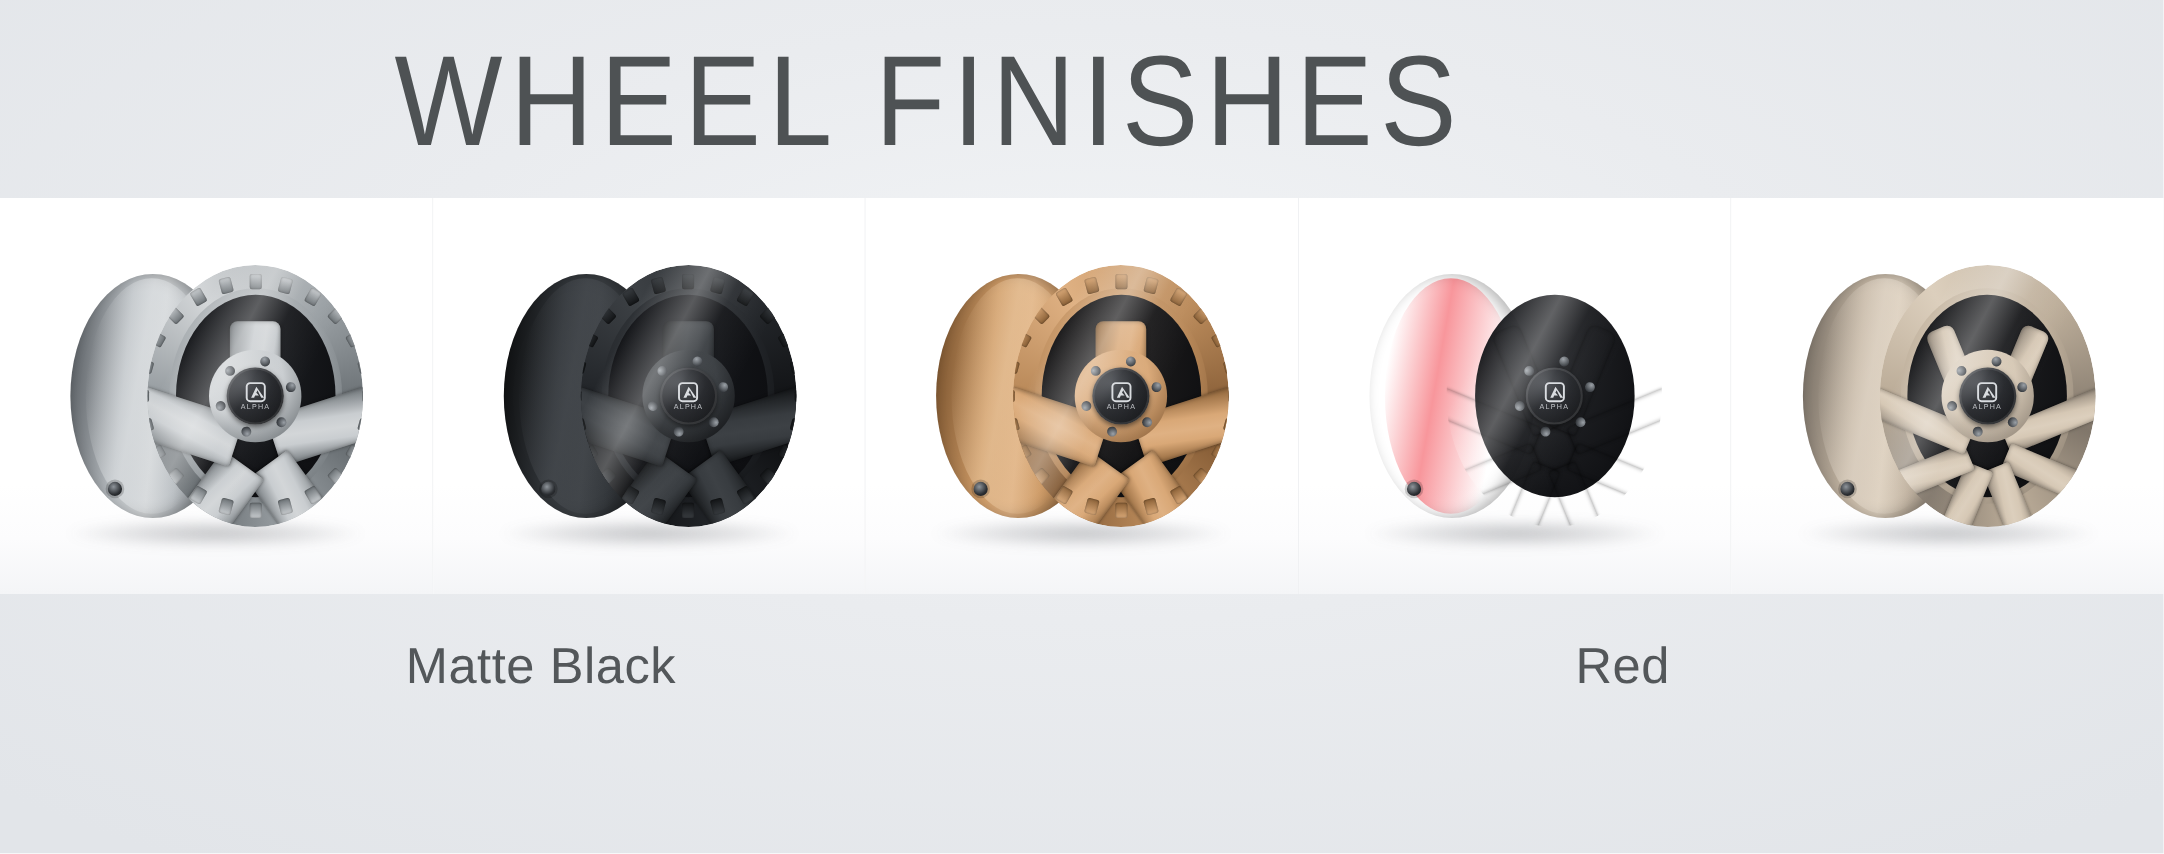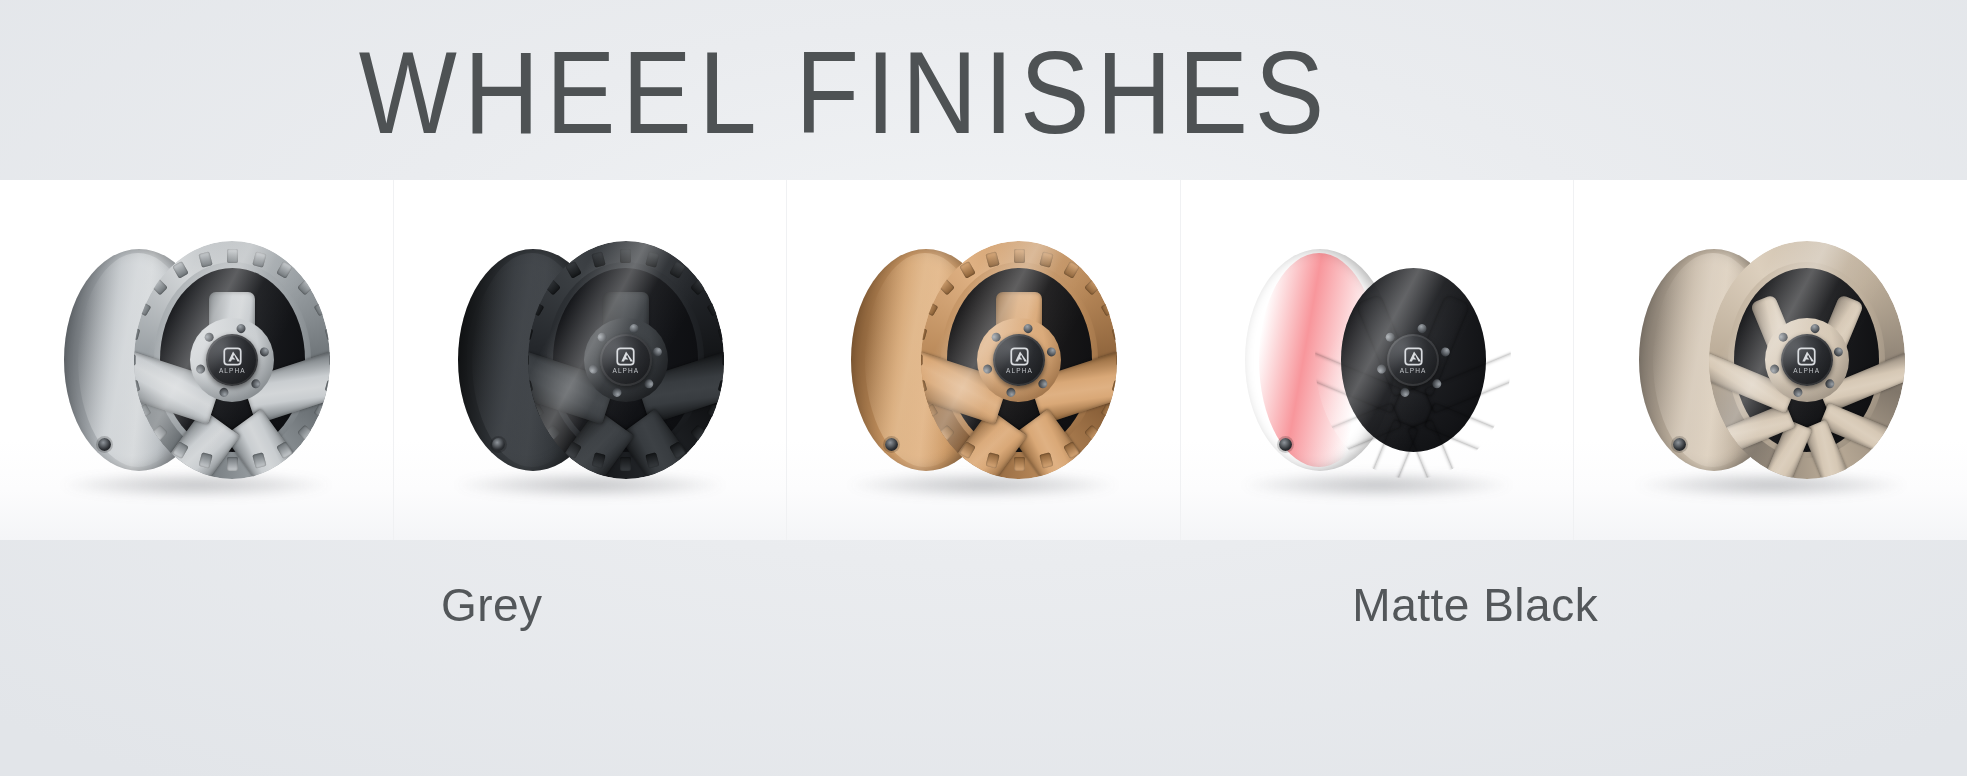--- a/index.html
+++ b/index.html
@@ -532,17 +532,17 @@
               <span class="cap-word">ALPHA</span>
             </div>
             <div class="gloss"></div>
           </div>
           <div class="valve"></div>
         </div>
       </div>
     </div>
 
   <div id="label-row">
-      <div class="finish-label">Grey</div>
       <div class="finish-label">Matte Black</div>
+      <div class="finish-label">Red</div>
     </div>
 
 </div>
 
 </body></html>

